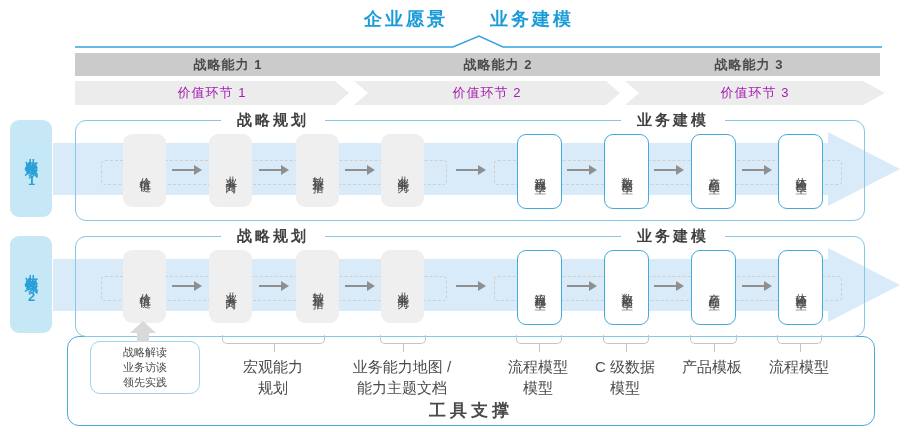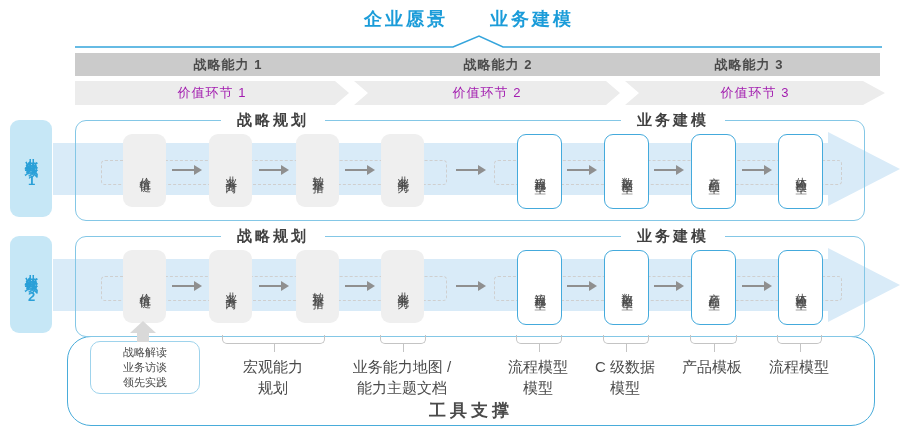--- a/index.html
+++ b/index.html
@@ -17,21 +17,21 @@
     font-size:13px;font-weight:600;color:#4a4a4a;letter-spacing:1px;}
   
   .vseg{position:absolute;top:81px;height:24px;background:#ececec;
     display:flex;align-items:center;justify-content:center;
     font-size:13px;color:#a21caf;letter-spacing:1px;}
   .vseg.first{clip-path:polygon(0 0,calc(100% - 14px) 0,100% 50%,calc(100% - 14px) 100%,0 100%);}
   .vseg.mid{clip-path:polygon(0 0,calc(100% - 14px) 0,100% 50%,calc(100% - 14px) 100%,0 100%,14px 50%);}
   .vseg.last{clip-path:polygon(0 0,calc(100% - 22px) 0,100% 50%,calc(100% - 22px) 100%,0 100%,14px 50%);}
   
   .outer-box{position:absolute;left:67px;top:336px;width:806px;height:88px;
-    border:1.5px solid #49acda;border-radius:24px;background:#fff;z-index:0;}
+    border:1.5px solid #49acda;border-radius:12px;background:#fff;z-index:0;}
   .tool-label{position:absolute;left:50%;bottom:3px;transform:translateX(-50%);
     font-size:17px;font-weight:bold;color:#4a4a4a;letter-spacing:4px;white-space:nowrap;}
   
   .band{position:absolute;height:52px;background:#d9ebf8;z-index:1;}
   .band-head{position:absolute;width:0;height:0;z-index:1;
     border-top:37px solid transparent;border-bottom:37px solid transparent;border-left:72px solid #d9ebf8;}
   
   .domain{position:absolute;left:10px;width:42px;background:#c6e7f6;border-radius:9px;
     display:flex;align-items:center;justify-content:center;z-index:2;
     writing-mode:vertical-rl;text-orientation:upright;

